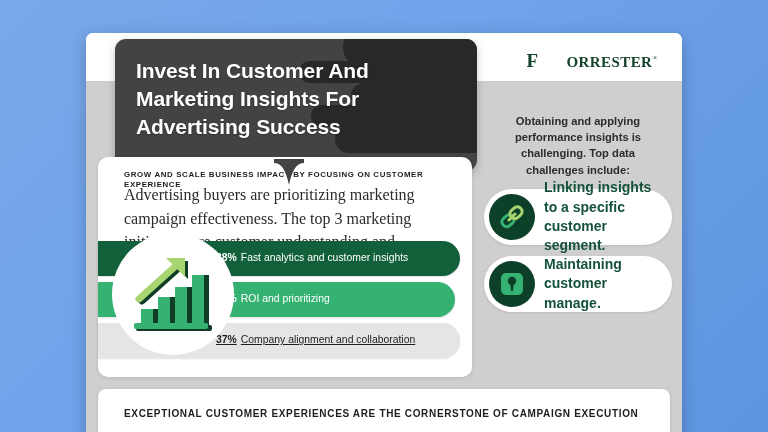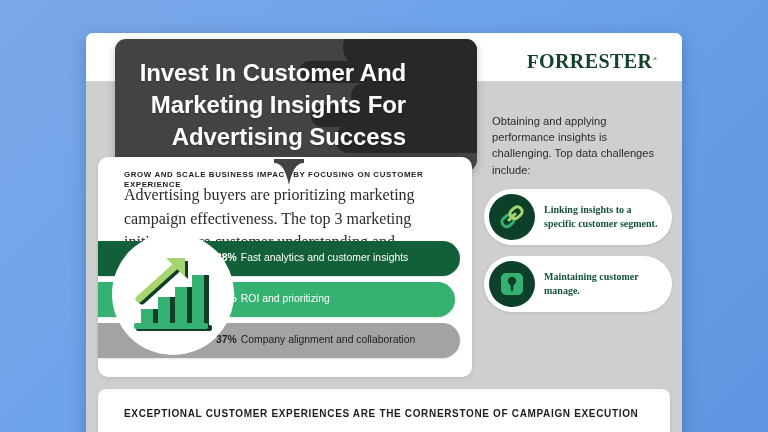--- a/index.html
+++ b/index.html
@@ -61,21 +61,21 @@
     top: 18px;
     font-family: "Liberation Serif", serif;
     font-size: 19px;
     font-weight: 700;
     letter-spacing: 0.4px;
     color: #14432c;
     line-height: 1;
     white-space: nowrap;
   }
   .logo .cap { font-size: 19px; }
-  .logo .sc  { font-size: 20px; }
+  .logo .sc  { font-size: 15px; margin-left: 28px; }
   .logo .reg {
     font-size: 7px;
     vertical-align: super;
     font-weight: 400;
   }
 
   
   .header-bubble {
     position: absolute;
     left: 29px;
@@ -96,50 +96,50 @@
     position: absolute;
     background: #282828;
     border-radius: 99px;
   }
   .header-title {
     position: absolute;
     left: 21px;
     top: 18px;
     width: 270px;
     color: #ffffff;
-    font-size: 24px;
+    font-size: 21px;
     font-weight: 700;
     line-height: 1.33;
     letter-spacing: -0.1px;
     z-index: 3;
     text-shadow: 0 1px 2px rgba(0,0,0,0.25);
-    text-align: right;
   }
   
   .bubble-tail {
     position: absolute;
     left: 188px;
     top: 126px;
     width: 30px;
     height: 26px;
     z-index: 2;
   }
 
   
   .right-col {
     position: absolute;
     left: 398px;
     top: 80px;
     width: 188px;
   }
   .right-intro {
+    text-align: center;
     color: #2c2c2c;
     font-size: 11.2px;
     line-height: 1.45;
-    font-weight: 400;
+    font-weight: 700;
     padding: 0 8px;
   }
   .challenge-card {
     position: relative;
     margin-top: 11px;
     height: 56px;
     background: #ffffff;
     border-radius: 28px;
     display: flex;
     align-items: center;
@@ -153,24 +153,23 @@
     border-radius: 50%;
     background: #0d4028;
     display: flex;
     align-items: center;
     justify-content: center;
   }
   .challenge-text {
     flex: 1 1 auto;
     padding: 0 8px 0 9px;
     color: #145239;
-    font-size: 10px;
+    font-size: 14px;
     font-weight: 700;
     line-height: 1.38;
-    font-family: Liberation Serif, serif;
   }
 
   
   .content-card {
     position: absolute;
     left: 12px;
     top: 124px;
     width: 374px;
     height: 220px;
     background: #ffffff;
@@ -222,21 +221,21 @@
     margin-right: 4px;
   }
   .bar-label {
     padding-left: 118px;
     font-size: 10.4px;
     line-height: 1.2;
     white-space: nowrap;
   }
   .bar-1 { width: 362px; background: #12603a; color: #ffffff; }
   .bar-2 { width: 357px; background: #35b272; color: #ffffff; }
-  .bar-3 { width: 362px; background: #a3a3a3; color: #1d1d1d; }
+  .bar-3 { width: 362px; background: #e5e5e5; color: #1d1d1d; text-decoration: underline; }
 
   
   .chart-circle {
     position: absolute;
     left: 14px;
     top: 76px;
     width: 122px;
     height: 122px;
     border-radius: 50%;
     background: #ffffff;

